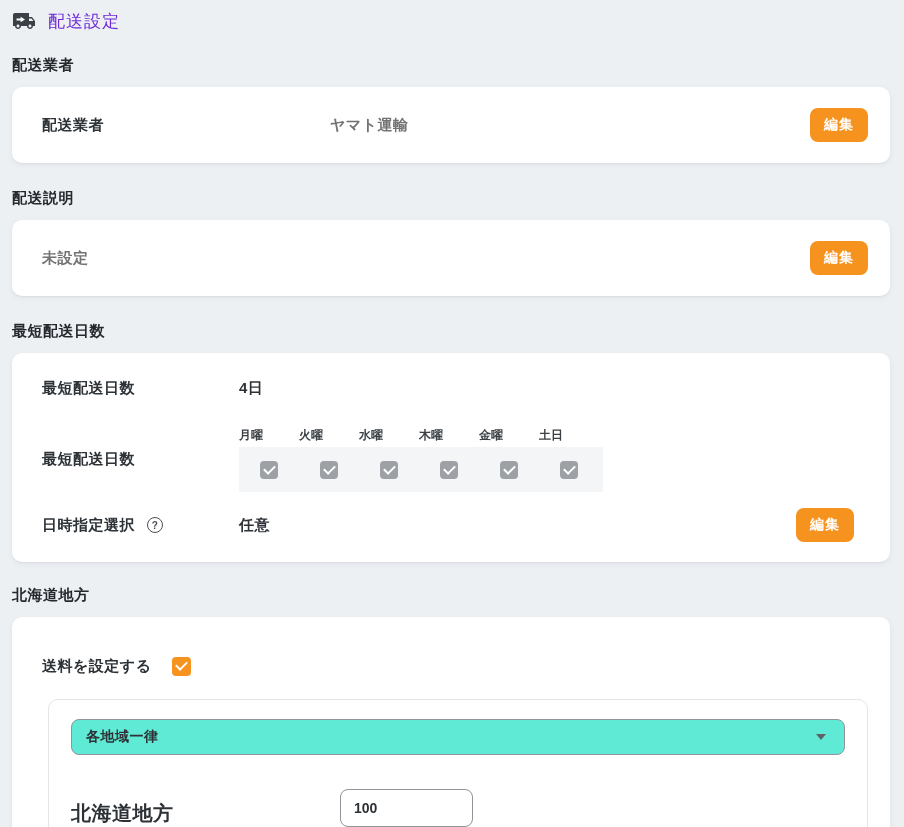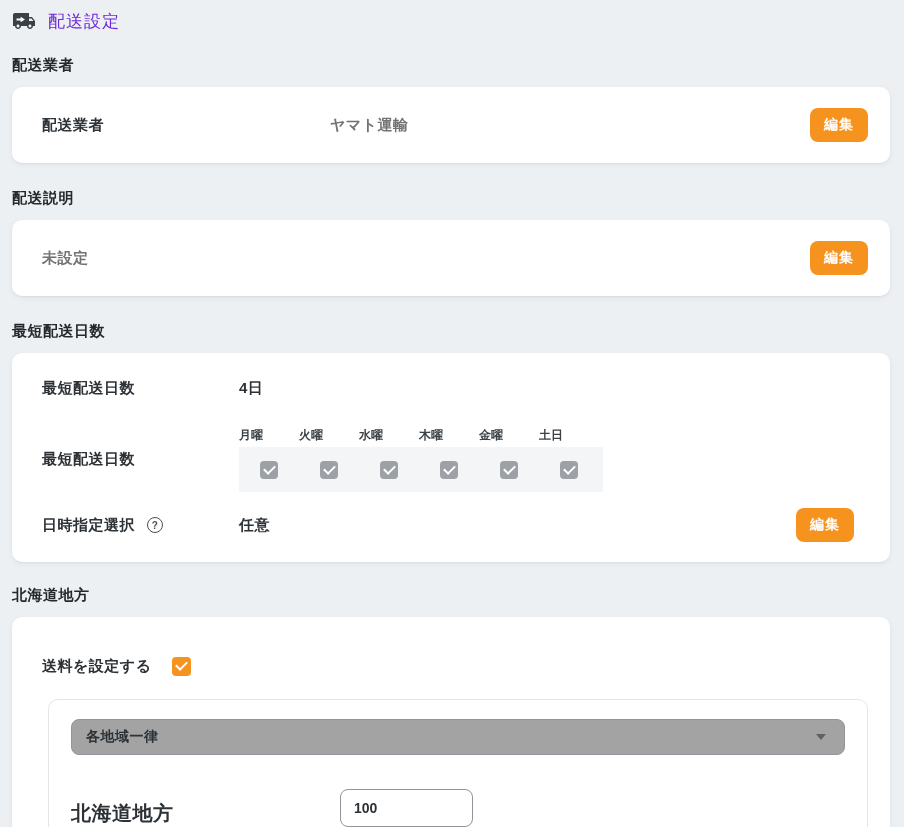--- a/index.html
+++ b/index.html
@@ -70,21 +70,21 @@
   .ship-check-row { display:flex; align-items:flex-end; }
   .ship-check-row .label { width:130px; flex:none; font-size:15px; font-weight:700; letter-spacing:0.5px; }
 
   .inner-box {
     margin:23px 0 0 6px;
     border:1px solid #e3e6e9; border-radius:10px;
     padding:19px 22px 40px 22px;
     height:170px;
   }
   .select-box {
-    height:36px; border:1px solid #8f959b; border-radius:8px; background:#a3a3a3;
+    height:36px; border:1px solid #8f959b; border-radius:8px; background:#5eead4;
     display:flex; align-items:center; padding:0 18px 0 14px; cursor:pointer;
   }
   .select-box .sel-text { flex:1; font-size:14px; font-weight:700; letter-spacing:0.5px; }
   .caret-down {
     width:0; height:0; flex:none;
     border-left:5px solid transparent; border-right:5px solid transparent;
     border-top:6px solid #5f6368;
   }
   .region-row { margin-top:34px; display:flex; align-items:center; }
   .region-row .label { width:269px; flex:none; font-size:20px; font-weight:700; letter-spacing:0.5px; margin-top:10px; }

